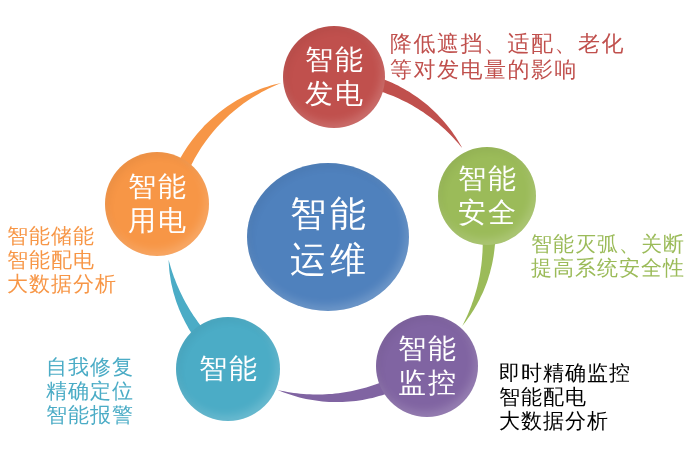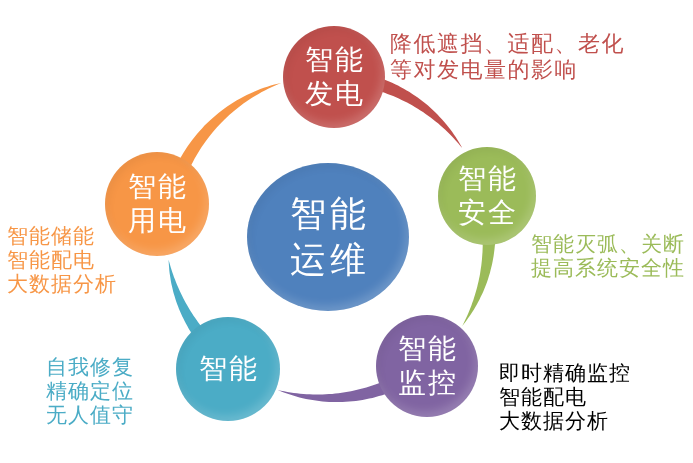--- a/index.html
+++ b/index.html
@@ -100,21 +100,21 @@
     <div>提高系统安全性</div>
   </div>
   <div class="note" style="left: 499px; top: 361px; color: #000000;">
     <div>即时精确监控</div>
     <div>智能配电</div>
     <div>大数据分析</div>
   </div>
   <div class="note" style="left: 46px; top: 355px; color: rgb(75, 172, 198); text-align: center;">
     <div>自我修复</div>
     <div>精确定位</div>
-    <div>无人值守</div>
+    <div>智能报警</div>
   </div>
   <div class="note" style="left: 7px; top: 224px; color: rgb(247, 150, 70);">
     <div>智能储能</div>
     <div>智能配电</div>
     <div>大数据分析</div>
   </div>
 
 </div>
 
 </body></html>

